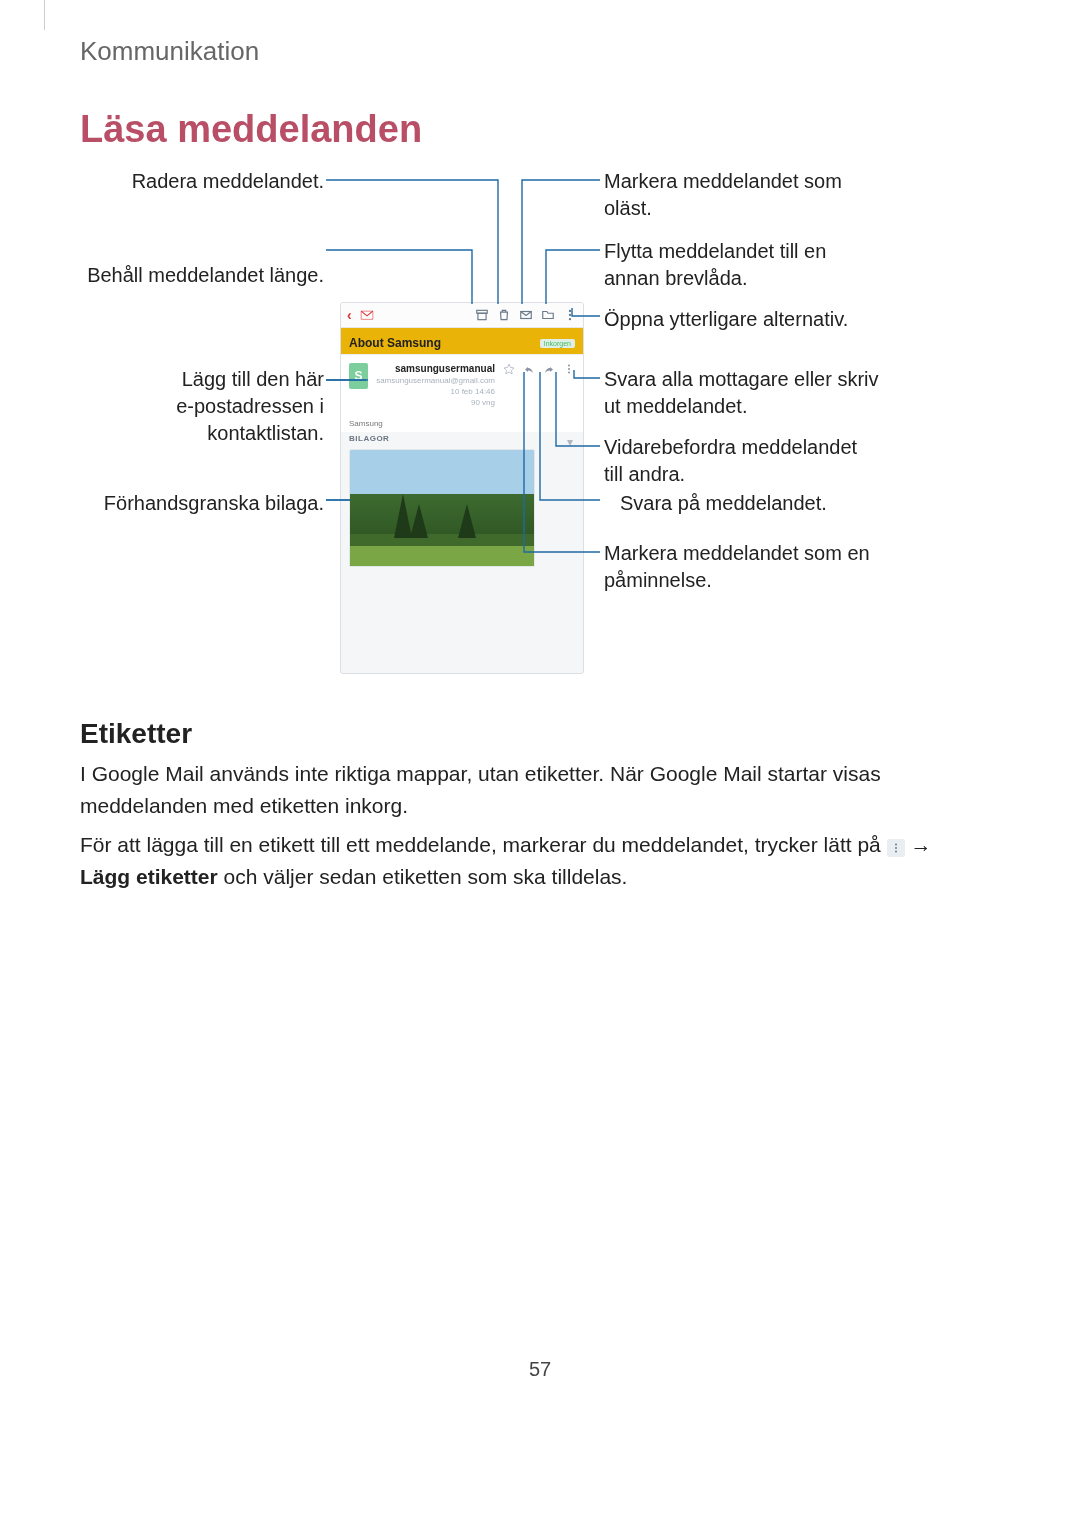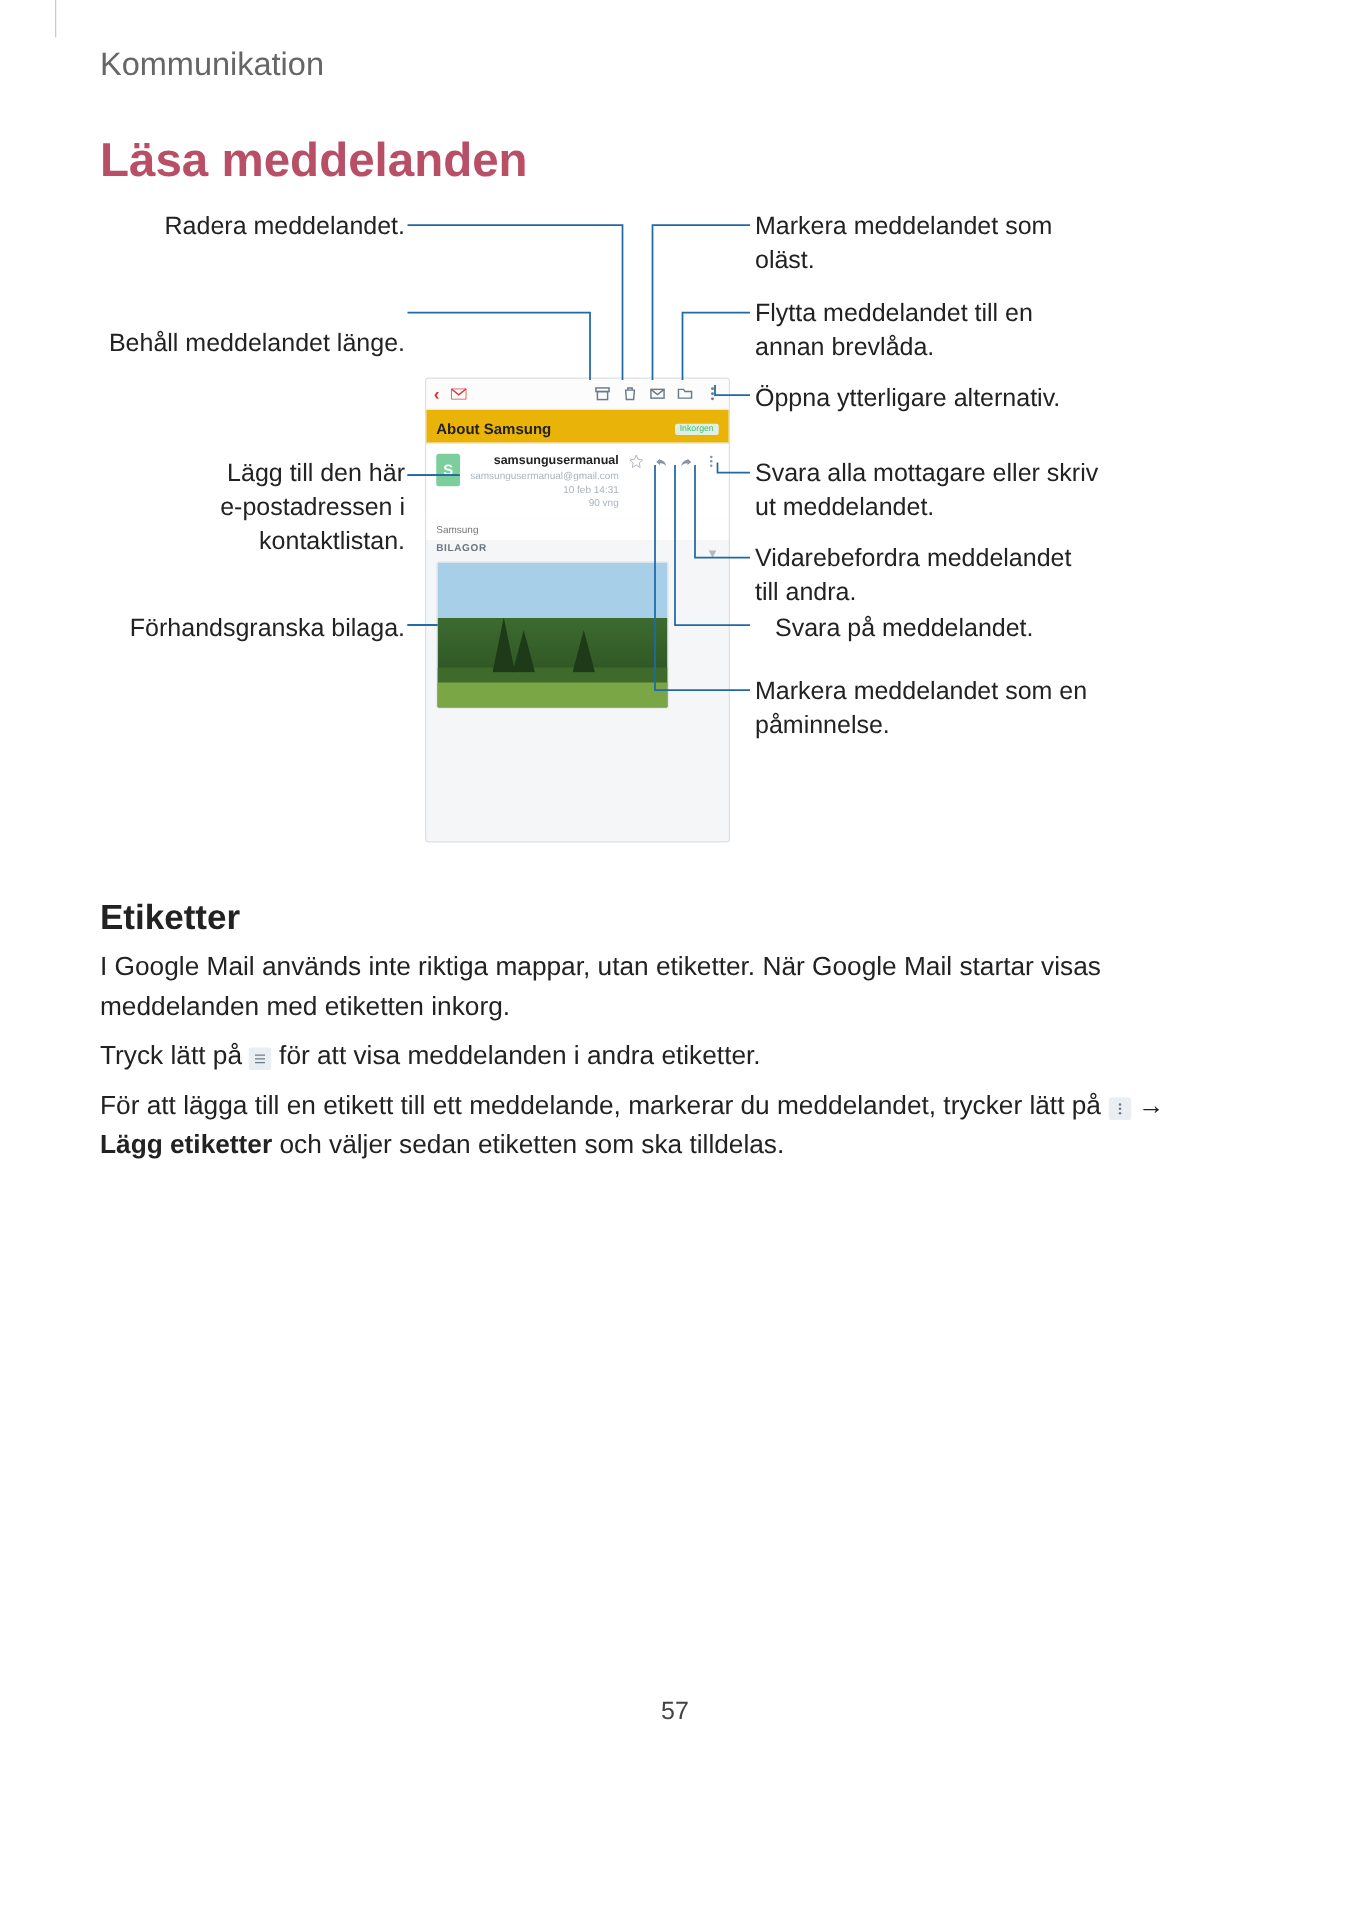--- a/index.html
+++ b/index.html
@@ -335,21 +335,21 @@
     </div>
     <div class="subject">
       <span>About Samsung</span>
       <span class="lbl">Inkorgen</span>
     </div>
     <div class="msgrow">
       <div class="avatar">S</div>
       <div class="sender">
         <span class="nm">samsungusermanual</span>
         <span class="em">samsungusermanual@gmail.com</span>
-        <span class="dt">10 feb 14:31</span>
+        <span class="dt">10 feb 14:46</span>
         <span class="sz">90 vng</span>
       </div>
       <div class="rowicons">
         <span>
           <svg width="12" height="12" viewBox="0 0 24 24">
               <path d="M12 2l2.6 6.6L22 10l-5 4.6L18.2 22 12 18l-6.2 4L7 14.6 2 10l7.4-1.4z" fill="none" stroke="#aab2bc" stroke-width="1.5"></path>
             </svg>
         </span>
         <span>
           <svg width="12" height="12" viewBox="0 0 24 24">
@@ -397,31 +397,20 @@
     <path d="M600 378 H574 V370"></path>
     <path d="M600 446 H556 V372"></path>
     <path d="M600 500 H540 V372"></path>
     <path d="M600 552 H524 V372"></path>
   </svg>
 
   <div class="section" style="top:718px;">
     <div class="h2">Etiketter</div>
     <div class="para">I Google Mail används inte riktiga mappar, utan etiketter. När Google Mail startar visas meddelanden med etiketten inkorg.</div>
     <div class="para">
-      <span>Tryck lätt på </span>
-      <span class="inline-icon">
-        <svg viewBox="0 0 24 24">
-            <line x1="4" y1="6" x2="20" y2="6" stroke="#6a7a8a" stroke-width="2"></line>
-            <line x1="4" y1="12" x2="20" y2="12" stroke="#6a7a8a" stroke-width="2"></line>
-            <line x1="4" y1="18" x2="20" y2="18" stroke="#6a7a8a" stroke-width="2"></line>
-          </svg>
-      </span>
-      <span> för att visa meddelanden i andra etiketter.</span>
-    </div>
-    <div class="para">
       <span>För att lägga till en etikett till ett meddelande, markerar du meddelandet, trycker lätt på </span>
       <span class="inline-icon">
         <svg viewBox="0 0 24 24">
             <circle cx="12" cy="5" r="2" fill="#6a7a8a"></circle>
             <circle cx="12" cy="12" r="2" fill="#6a7a8a"></circle>
             <circle cx="12" cy="19" r="2" fill="#6a7a8a"></circle>
           </svg>
       </span>
       <span> → </span>
       <span class="bold">Lägg etiketter</span>

